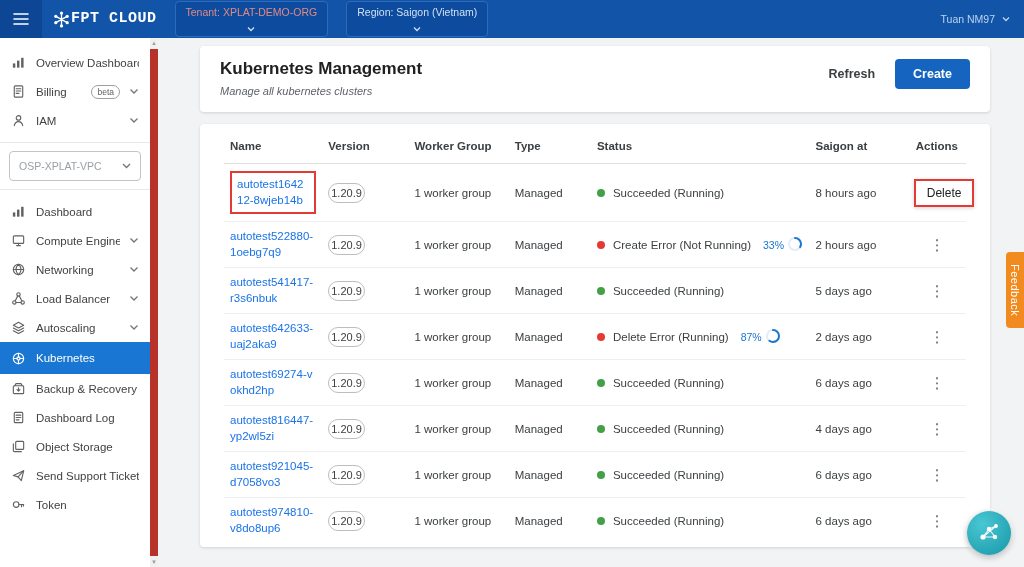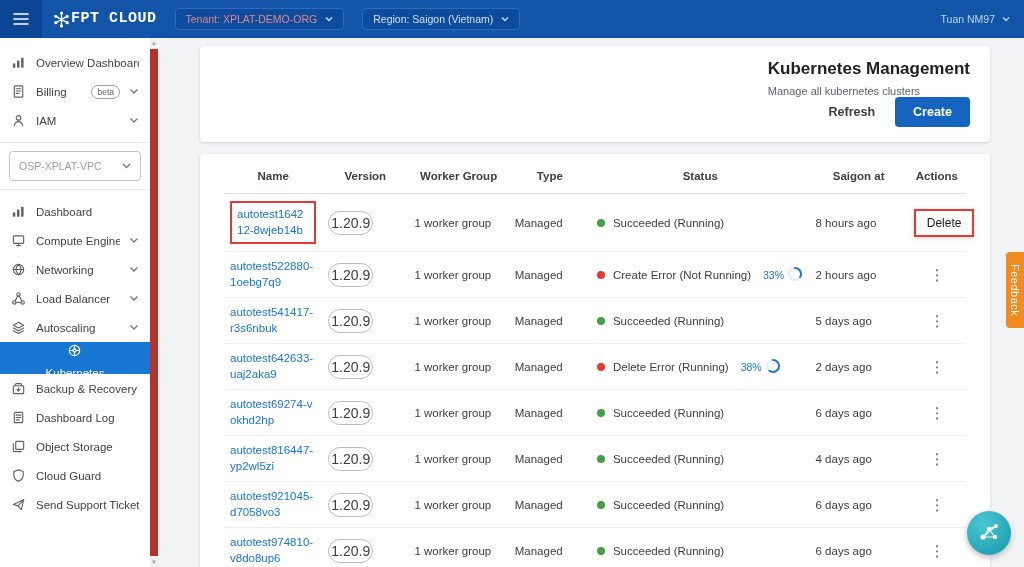--- a/index.html
+++ b/index.html
@@ -8,36 +8,36 @@
 
   
   .topbar { position: absolute; top: 0; left: 0; width: 1024px; height: 38px;
     background: #1254a8; display: flex; align-items: center; z-index: 30; }
   .menu-btn { width: 42px; height: 38px; background: #0d4694; display: flex;
     align-items: center; justify-content: center; cursor: pointer; }
   .brand { display: flex; align-items: flex-start; gap: 0; color: #fff; font-weight: bold;
     font-size: 15px; letter-spacing: .5px; margin-left: 10px; white-space: nowrap; font-family: Liberation Mono, monospace; }
   .tb-pill { display: flex; align-items: center; gap: 8px; background: #0d4b9e;
     border: 1px solid #2f6bbd; border-radius: 4px; padding: 4px 10px; font-size: 10.5px;
-    margin-left: 18px; cursor: pointer; white-space: nowrap; }
+    margin-left: 18px; cursor: pointer; white-space: nowrap; flex-direction: column; }
   .tb-pill.tenant span { color: #e08a84; }
   .tb-pill.region span { color: #cfe0f5; }
   .tb-user { margin-left: auto; margin-right: 14px; display: flex; align-items: center;
     gap: 7px; color: #bcd4f0; font-size: 10.5px; cursor: pointer; }
 
   
   .sidebar { position: absolute; top: 38px; left: 0; bottom: 0; width: 150px;
     background: #fff; z-index: 20; padding-top: 10px; overflow: hidden; }
   .side-item { height: 29px; display: flex; align-items: center; gap: 9px;
     padding: 0 11px; cursor: pointer; color: #424242; }
   .side-item .s-icon { width: 16px; height: 16px; color: #616161; flex: 0 0 16px;
     display: flex; align-items: center; }
   .side-item .s-label { flex: 1; font-size: 11.5px; white-space: nowrap; overflow: hidden; }
   .side-item .s-chev { color: #757575; display: flex; }
-  .side-item.active { background: #1976d2; height: 32px; flex-direction: column; }
+  .side-item.active { background: #1976d2; height: 32px; }
   .side-item.active .s-label, .side-item.active .s-icon { color: #fff; }
   .beta-badge { border: 1px solid #9e9e9e; border-radius: 8px; font-size: 8.5px;
     color: #616161; padding: 1px 5px; margin-left: -4px; }
   .side-divider { height: 1px; background: #e8e8e8; margin: 7px 0; }
   .vpc-select { margin: 8px 9px; border: 1px solid #c4c4c4; border-radius: 4px;
     height: 30px; display: flex; align-items: center; justify-content: space-between;
     padding: 0 9px; font-size: 10.5px; color: #9aa0a6; cursor: pointer; }
 
   
   .scrollbar { position: absolute; top: 38px; left: 150px; bottom: 0; width: 8px;
@@ -46,51 +46,51 @@
     display: flex; align-items: center; justify-content: center; color: #9e9e9e;
     font-size: 6px; }
   .scrollbar .up { top: 0; } .scrollbar .down { bottom: 0; }
   .scrollbar .thumb { position: absolute; left: 0; top: 11px; bottom: 11px; width: 8px;
     background: #b73229; cursor: pointer; }
 
   
   .main { position: absolute; top: 38px; left: 158px; right: 0; bottom: 0;
     padding: 8px 34px 0 42px; overflow: hidden; }
   .card { background: #fff; border-radius: 4px; box-shadow: 0 1px 3px rgba(0,0,0,.14); }
-  .card.header-card { padding: 13px 20px 15px; display: flex; align-items: flex-end;
-    justify-content: space-between; flex-direction: column; }
+  .card.header-card { padding: 13px 20px 15px; display: flex; align-items: flex-start;
+    justify-content: space-between; }
   .page-title { font-size: 17px; font-weight: bold; color: #212121; }
-  .page-subtitle { font-size: 11px; color: #5f6368; margin-top: 6px; }
+  .page-subtitle { font-size: 11px; color: #5f6368; margin-top: 6px; font-style: italic; }
   .hdr-actions { display: flex; align-items: center; gap: 16px; }
   .btn-refresh { background: none; border: none; font-family: inherit; font-size: 12.5px;
     font-weight: bold; color: #3c4043; cursor: pointer; padding: 6px 4px; }
   .btn-create { background: #1565c0; border: none; color: #fff; font-family: inherit;
     font-size: 12.5px; font-weight: bold; border-radius: 4px; padding: 8px 18px;
     cursor: pointer; }
 
   .card.table-card { margin-top: 12px; padding: 2px 0 4px; }
   table { border-collapse: collapse; margin: 0 24px; width: calc(100% - 48px);
     table-layout: fixed; }
-  th { font-size: 11.5px; font-weight: bold; color: #3c4043; text-align: center;
+  th { font-size: 11.5px; font-weight: bold; color: #3c4043; text-align: left;
     padding: 14px 6px 11px; border-bottom: 1px solid #e0e0e0; }
   td { font-size: 11.5px; color: #3c4043; padding: 7px 6px; border-bottom: 1px solid #edeff1;
     vertical-align: middle; }
   tr:last-child td { border-bottom: none; }
   th:nth-child(1), td:nth-child(1) { width: 98px; }
   th:nth-child(2), td:nth-child(2) { width: 86px; }
   th:nth-child(3), td:nth-child(3) { width: 100px; }
   th:nth-child(4), td:nth-child(4) { width: 82px; }
   th:nth-child(5), td:nth-child(5) { width: 218px; }
   th:nth-child(6), td:nth-child(6) { width: 98px; }
   th:nth-child(7), td:nth-child(7) { width: 58px; text-align: center; }
   .name-link { color: #1a73e8; cursor: pointer; word-break: break-all; line-height: 1.35;
     display: inline-block; max-width: 92px; }
   .ann-box { border: 2px solid #e53935; padding: 4px 5px; }
   .chip { display: inline-block; border: 1px solid #bdbdbd; border-radius: 12px;
-    padding: 3px 2px; font-size: 14px; color: #3c4043; background: #fff; }
+    padding: 3px 2px; font-size: 11px; color: #3c4043; background: #fff; }
   .status-dot { display: inline-block; width: 8px; height: 8px; border-radius: 50%;
     margin-right: 8px; vertical-align: middle; }
   .status-text { vertical-align: middle; }
   .pct { color: #1976d2; font-size: 10.5px; margin-left: 12px; vertical-align: middle; }
   .arc { vertical-align: middle; margin-left: 3px; }
   .kebab { background: none; border: none; color: #5f6368; font-size: 15px;
     cursor: pointer; line-height: 1; padding: 2px 6px; font-family: inherit; }
   .delete-box { display: inline-block; border: 2px solid #e53935; background: #fff;
     box-shadow: 0 1px 4px rgba(0,0,0,.18); padding: 5px 11px; font-size: 12px;
     color: #202124; cursor: pointer; }
@@ -305,33 +305,34 @@
           <svg viewBox="0 0 16 16" width="15" height="15" fill="none" stroke="currentColor" stroke-width="1.2" stroke-linecap="round" stroke-linejoin="round">
             <rect x="5" y="2.5" width="8.5" height="8.5" rx="1"></rect>
             <path d="M11 13.5H3.8a1.3 1.3 0 0 1-1.3-1.3V5"></path>
           </svg>
         </span>
         <span class="s-label">Object Storage</span>
       </div>
       <div class="side-item">
         <span class="s-icon">
           <svg viewBox="0 0 16 16" width="15" height="15" fill="none" stroke="currentColor" stroke-width="1.2" stroke-linecap="round" stroke-linejoin="round">
-            <path d="M8 2l5 1.8v3.4c0 3.3-2 6-5 6.8-3-.8-5-3.5-5-6.8V3.8z"></path>
-          </svg>
-        </span>
-        <span class="s-label">Cloud Guard</span>
-      </div>
-      <div class="side-item">
-        <span class="s-icon">
-          <svg viewBox="0 0 16 16" width="15" height="15" fill="none" stroke="currentColor" stroke-width="1.2" stroke-linecap="round" stroke-linejoin="round">
             <path d="M2.5 8L13.5 3 11 13.5 7.5 9.5z"></path>
             <path d="M7.5 9.5L13.5 3"></path>
           </svg>
         </span>
         <span class="s-label">Send Support Ticket</span>
+      </div>
+      <div class="side-item">
+        <span class="s-icon">
+          <svg viewBox="0 0 16 16" width="15" height="15" fill="none" stroke="currentColor" stroke-width="1.2" stroke-linecap="round" stroke-linejoin="round">
+            <circle cx="5.5" cy="8" r="3"></circle>
+            <path d="M8.5 8h5M11.2 8v2.4M13.2 8v1.7"></path>
+          </svg>
+        </span>
+        <span class="s-label">Token</span>
       </div>
     </div>
 </aside>
 
 <div class="scrollbar">
   <div class="arrow up">▲</div>
   <div class="thumb"></div>
   <div class="arrow down">▼</div>
 </div>
 
@@ -390,21 +391,21 @@
             <td>Managed</td>
             <td><span class="status-dot" style="background: rgb(67, 160, 71);"></span><span class="status-text">Succeeded (Running)</span></td>
             <td>5 days ago</td>
             <td><button class="kebab">⋮</button></td>
           </tr>
           <tr>
             <td><span class="name-link">autotest642633-uaj2aka9</span></td>
             <td><span class="chip">1.20.9</span></td>
             <td>1 worker group</td>
             <td>Managed</td>
-            <td><span class="status-dot" style="background: rgb(229, 57, 53);"></span><span class="status-text">Delete Error (Running)</span><span class="pct">38%</span><span class="arc"><svg width="16" height="16" viewBox="0 0 16 16">
+            <td><span class="status-dot" style="background: rgb(229, 57, 53);"></span><span class="status-text">Delete Error (Running)</span><span class="pct">87%</span><span class="arc"><svg width="16" height="16" viewBox="0 0 16 16">
                   <circle cx="8" cy="8" r="6" fill="none" stroke="#e4edf8" stroke-width="2"></circle>
                   <circle cx="8" cy="8" r="6" fill="none" stroke="#1976d2" stroke-width="2" stroke-linecap="round" stroke-dasharray="22.2 15.5" transform="rotate(-90 8 8)"></circle>
                 </svg></span></td>
             <td>2 days ago</td>
             <td><button class="kebab">⋮</button></td>
           </tr>
           <tr>
             <td><span class="name-link">autotest69274-vokhd2hp</span></td>
             <td><span class="chip">1.20.9</span></td>
             <td>1 worker group</td>

